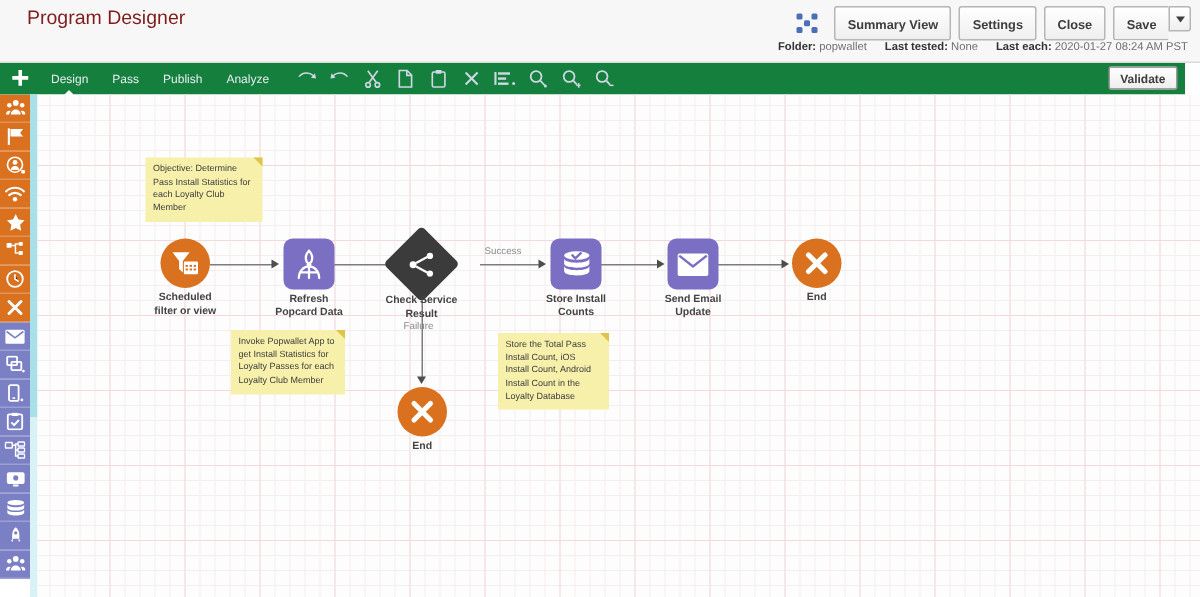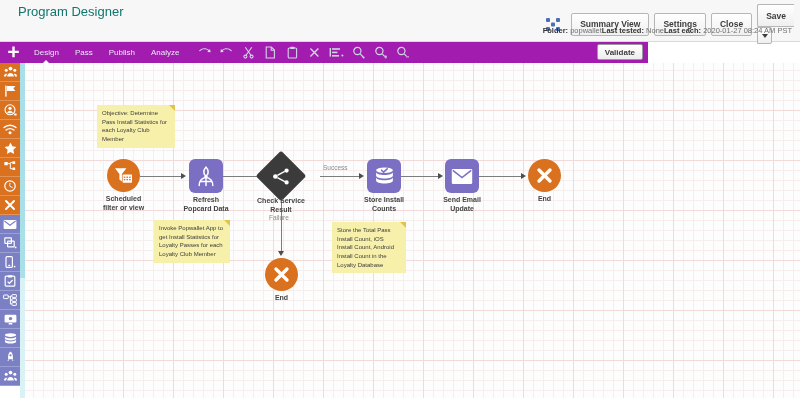--- a/index.html
+++ b/index.html
@@ -13,21 +13,21 @@
   #app { position: relative; width: 800px; height: 398px; }
 
   
   .header {
     position: absolute; left: 0; top: 0; width: 800px; height: 42px;
     background: #f7f7f7;
     border-bottom: 1px solid #d9d9d9;
   }
   .hdr-title {
     position: absolute; left: 18px; top: 4px;
-    font-size: 13px; color: #0f766e; font-weight: 400;
+    font-size: 13px; color: #7f1d1d; font-weight: 400;
   }
   .hdr-subtitle {
     position: absolute; left: 18px; top: 22px;
     font-size: 9px; color: #6b6b6b;
   }
   .hdr-btns {
     position: absolute; right: 6px; top: 4px;
     display: flex; align-items: center; gap: 5px;
   }
   .app-glyph {
@@ -40,47 +40,47 @@
     font-size: 8.5px;
     font-weight: bold;
     color: #3d3d3d;
     background: linear-gradient(#ffffff, #efefef);
     border: 1px solid #b6b6b6;
     border-radius: 2px;
     display: flex; align-items: center; justify-content: center;
     cursor: pointer;
     white-space: nowrap;
   }
-  .hbtn-split { display: flex; flex-direction: column; }
+  .hbtn-split { display: flex; }
   .hbtn-split .hbtn { border-radius: 2px 0 0 2px; border-right: none; }
   .hbtn-caret {
     height: 17px; width: 15px;
     background: linear-gradient(#ffffff, #efefef);
     border: 1px solid #b6b6b6; border-radius: 0 2px 2px 0;
     display: flex; align-items: center; justify-content: center;
     cursor: pointer;
   }
   .caret-dn {
     width: 0; height: 0;
     border-left: 3px solid transparent;
     border-right: 3px solid transparent;
     border-top: 4px solid #3d3d3d;
   }
   .hdr-meta {
     position: absolute; right: 8px; top: 26px;
     font-size: 7.5px; color: #555;
-    display: flex; white-space: nowrap;
+    display: flex; gap: 12px; white-space: nowrap;
   }
   .hdr-meta b { color: #333; font-weight: bold; }
   .hdr-meta span.val { color: #707070; }
 
   
   .toolbar {
-    position: absolute; left: 0; top: 42px; width: 648px; height: 21px;
-    background: #a21caf;
+    position: absolute; left: 0; top: 42px; width: 790px; height: 21px;
+    background: #15803d;
     display: flex; align-items: center;
   }
   .tb-plus {
     width: 26px; height: 21px;
     display: flex; align-items: center; justify-content: center;
     cursor: pointer;
   }
   .tb-menu { display: flex; align-items: center; height: 21px; }
   .tb-mi {
     position: relative;

